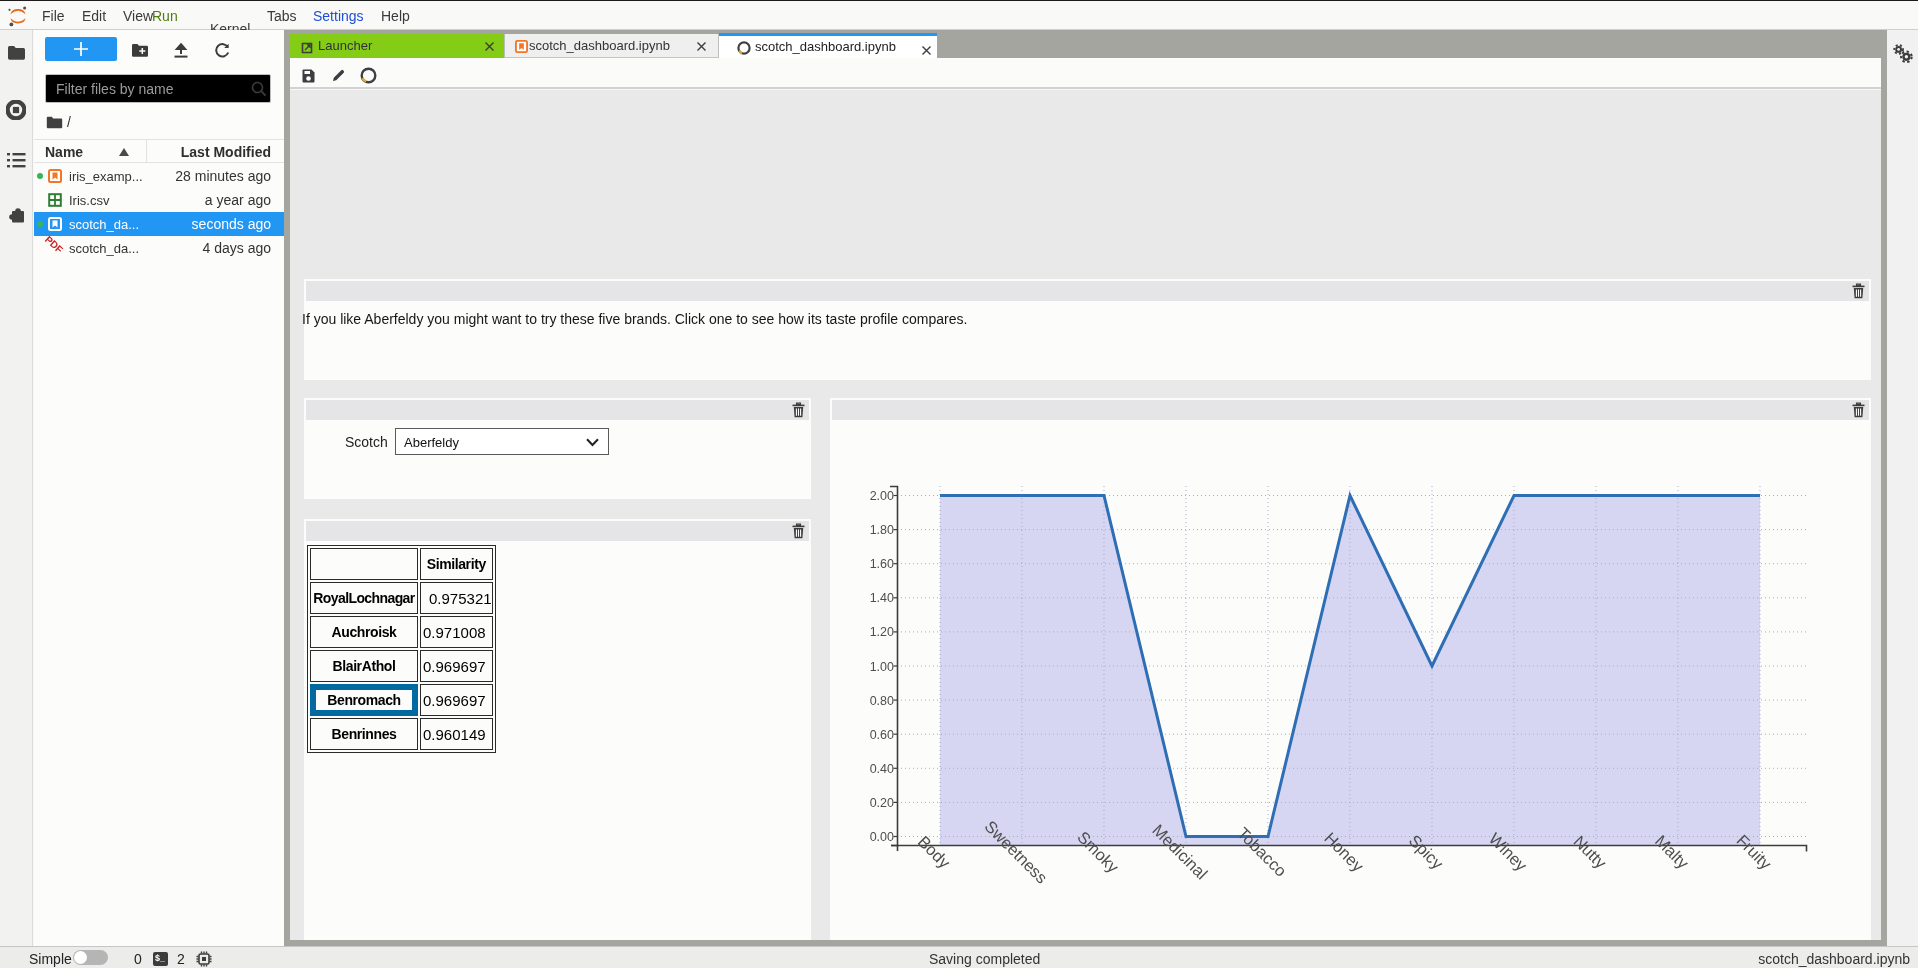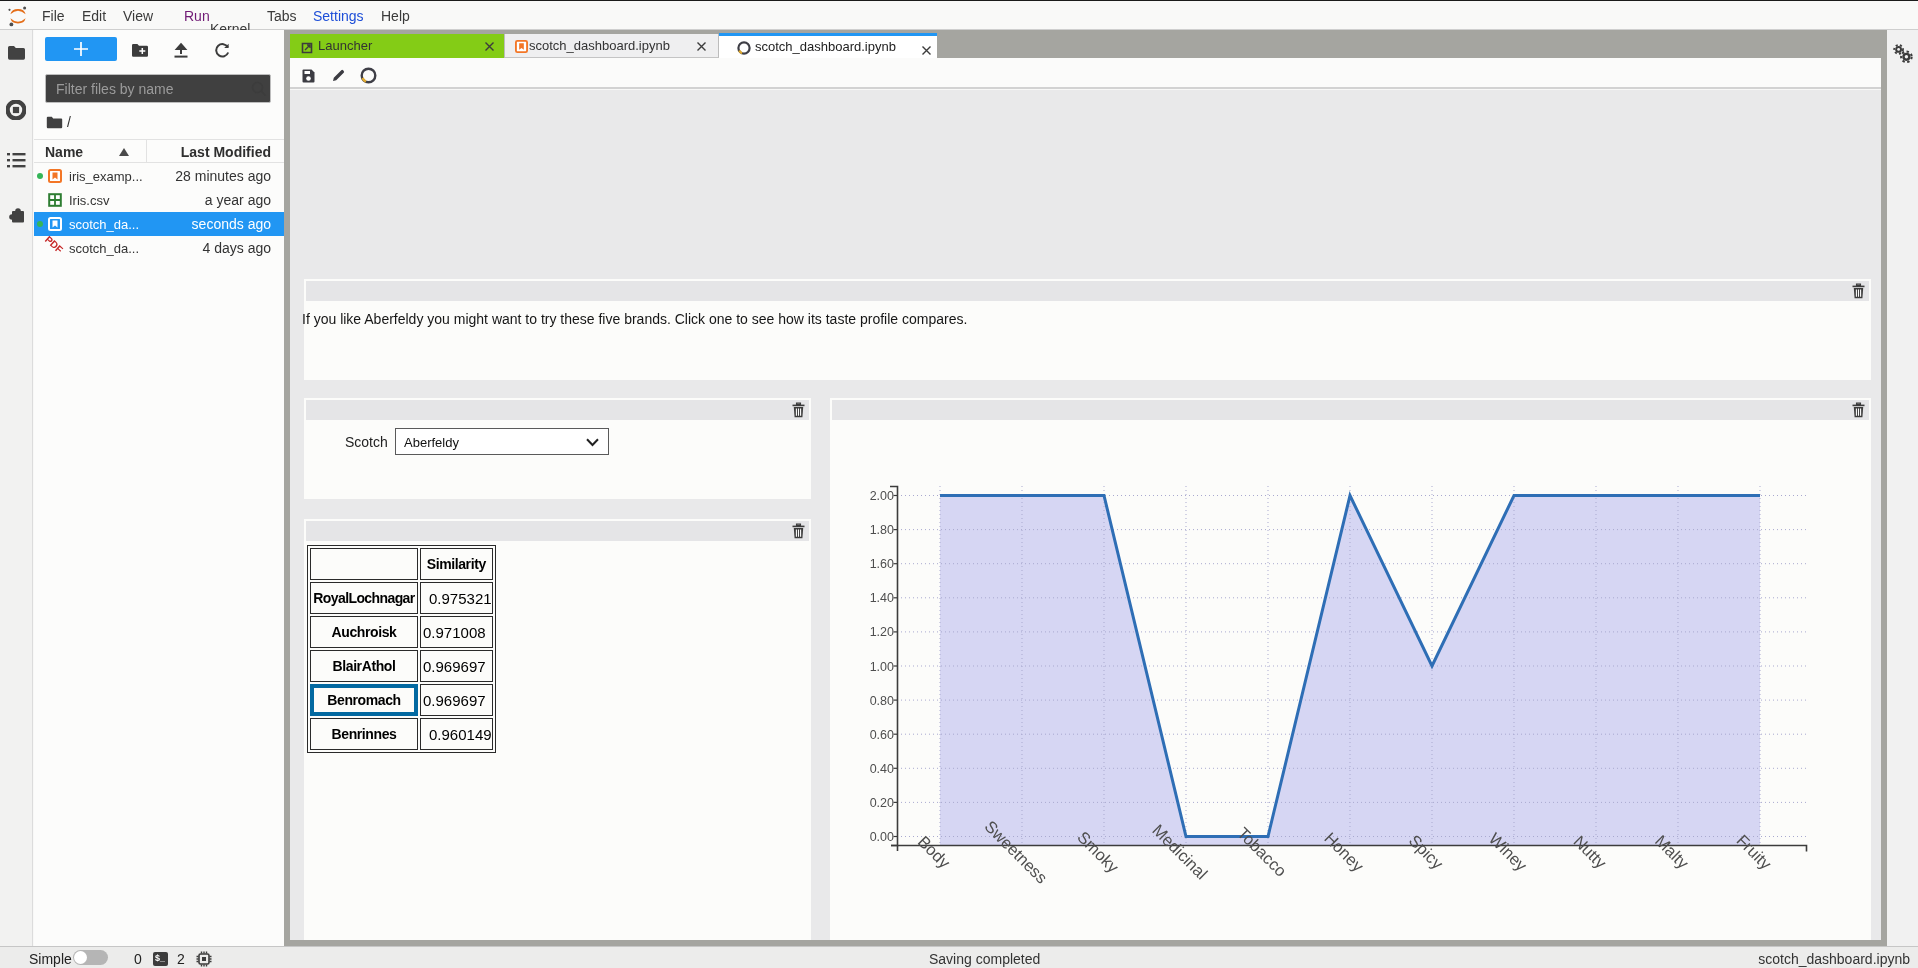--- a/index.html
+++ b/index.html
@@ -17,21 +17,21 @@
   <svg class="abs" style="left:7px;top:4px;" width="22" height="24" viewBox="0 0 22 24">
     <path d="M3.4 9.2 Q11 2.2 18.6 9.2 Q17.4 4.0 11 4.0 Q4.6 4.0 3.4 9.2 Z" fill="#e46e19"></path>
     <path d="M3.4 13.2 Q11 20.2 18.6 13.2 Q17.4 18.4 11 18.4 Q4.6 18.4 3.4 13.2 Z" fill="#e46e19"></path>
     <circle cx="17.6" cy="3.1" r="1.5" fill="#4e4e4e"></circle>
     <circle cx="4.4" cy="19.4" r="1.9" fill="#4e4e4e"></circle>
     <circle cx="2.5" cy="4.8" r="1.1" fill="#4e4e4e"></circle>
   </svg>
   <div class="abs" style="left:42px;top:7px;font-size:14px;color:#3a3a3a;">File</div>
   <div class="abs" style="left:82px;top:7px;font-size:14px;color:#3a3a3a;">Edit</div>
   <div class="abs" style="left:123px;top:7px;font-size:14px;color:#3a3a3a;">View</div>
-  <div class="abs" style="left:184px;top:7px;font-size:14px;color:#701a75;text-align:right;">Run</div>
+  <div class="abs" style="left:152px;top:7px;font-size:14px;color:#4d7c0f;text-align:right;">Run</div>
   <div class="abs" style="left:210px;top:20px;font-size:14px;color:#3a3a3a;">Kernel</div>
   <div class="abs" style="left:267px;top:7px;font-size:14px;color:#3a3a3a;">Tabs</div>
   <div class="abs" style="left:313px;top:7px;font-size:14px;color:#1d4ed8;">Settings</div>
   <div class="abs" style="left:381px;top:7px;font-size:14px;color:#3a3a3a;">Help</div>
 </div>
 
 <div class="abs" style="left:0;top:30px;width:33px;height:917px;background:#f2f2f1;border-right:1px solid #dcdcdc;"></div>
 
 <svg class="abs" style="left:7px;top:45px;" width="19" height="16" viewBox="0 0 19 16">
   <path d="M1 2.5 Q1 1 2.5 1 H7 l1.8 2 H16.5 Q18 3 18 4.5 V13 Q18 14.8 16.5 14.8 H2.5 Q1 14.8 1 13 Z" fill="#424242"></path>
@@ -73,21 +73,21 @@
 <svg class="abs" style="left:172px;top:42px;" width="18" height="16" viewBox="0 0 18 16">
   <path d="M9 12 V4 M9 2.2 L13.2 7 H4.8 Z" stroke="#3c3c3c" stroke-width="2" fill="#3c3c3c"></path>
   <rect x="2.5" y="13.6" width="13" height="2" fill="#3c3c3c"></rect>
 </svg>
 
 <svg class="abs" style="left:214px;top:43px;" width="16" height="15" viewBox="0 0 16 15">
   <path d="M13.8 4.2 A6.2 6.2 0 1 0 14.2 9.5" fill="none" stroke="#3c3c3c" stroke-width="2"></path>
   <path d="M14.6 0.8 V5 H10.2 Z" fill="#3c3c3c"></path>
 </svg>
 
-<div class="abs" style="left:45px;top:74px;width:226px;height:29px;background:#404040;border:1px solid #bdbdbd;border-radius:2px;">
+<div class="abs" style="left:45px;top:74px;width:226px;height:29px;background:#000000;border:1px solid #bdbdbd;border-radius:2px;">
   <div class="abs" style="left:10px;top:6px;font-size:14px;color:#9b9b9b;">Filter files by name</div>
   <svg class="abs" style="left:205px;top:6px;" width="16" height="16" viewBox="0 0 16 16">
     <circle cx="6.5" cy="6.5" r="5" fill="none" stroke="#3c3c3c" stroke-width="1.6"></circle>
     <path d="M10.2 10.2 L14.6 14.6" stroke="#3c3c3c" stroke-width="1.8"></path>
   </svg>
 </div>
 
 <svg class="abs" style="left:46px;top:116px;" width="17" height="13" viewBox="0 0 17 13">
   <path d="M0.8 1.8 Q0.8 0.8 1.8 0.8 H5.8 l1.4 1.6 H15.2 Q16.2 2.4 16.2 3.4 V11 Q16.2 12.2 15.2 12.2 H1.8 Q0.8 12.2 0.8 11 Z" fill="#404040"></path>
 </svg>
@@ -238,26 +238,26 @@
     </tr>
     <tr>
       <td style="height:32px;border:1px solid #2a2a2a;text-align:center;font-weight:bold;font-size:14px;letter-spacing:-0.4px;">Auchroisk</td>
       <td style="height:32px;border:1px solid #2a2a2a;font-size:15px;padding-left:2px;">0.971008</td>
     </tr>
     <tr>
       <td style="height:32px;border:1px solid #2a2a2a;text-align:center;font-weight:bold;font-size:14px;letter-spacing:-0.4px;">BlairAthol</td>
       <td style="height:32px;border:1px solid #2a2a2a;font-size:15px;padding-left:2px;">0.969697</td>
     </tr>
     <tr>
-      <td style="height:16px;border:4px solid #0369a1;text-align:center;font-weight:bold;font-size:14px;letter-spacing:-0.4px;">Benromach</td>
+      <td style="height:16px;border:6px solid #0369a1;text-align:center;font-weight:bold;font-size:14px;letter-spacing:-0.4px;">Benromach</td>
       <td style="height:32px;border:1px solid #2a2a2a;font-size:15px;padding-left:2px;">0.969697</td>
     </tr>
     <tr>
       <td style="height:32px;border:1px solid #2a2a2a;text-align:center;font-weight:bold;font-size:14px;letter-spacing:-0.4px;">Benrinnes</td>
-      <td style="height:32px;border:1px solid #2a2a2a;font-size:15px;padding-left:8px;">0.960149</td>
+      <td style="height:32px;border:1px solid #2a2a2a;font-size:15px;padding-left:2px;">0.960149</td>
     </tr>
   </tbody>
     </table>
 </div>
 
 <div class="abs" style="left:830px;top:398px;width:1041px;height:542px;background:#fcfcfa;">
   <div class="abs" style="left:2px;top:2px;right:2px;height:20px;background:#e5e5e7;"></div>
   <svg class="abs" style="right:6px;top:4px;" width="13" height="16" viewBox="0 0 13 16">
     <path d="M4.6 1.2 h3.8 v1.4 h-3.8 Z" fill="none" stroke="#3c3c3c" stroke-width="1.3"></path>
     <rect x="0.5" y="2.6" width="12" height="1.6" fill="#3c3c3c"></rect>

